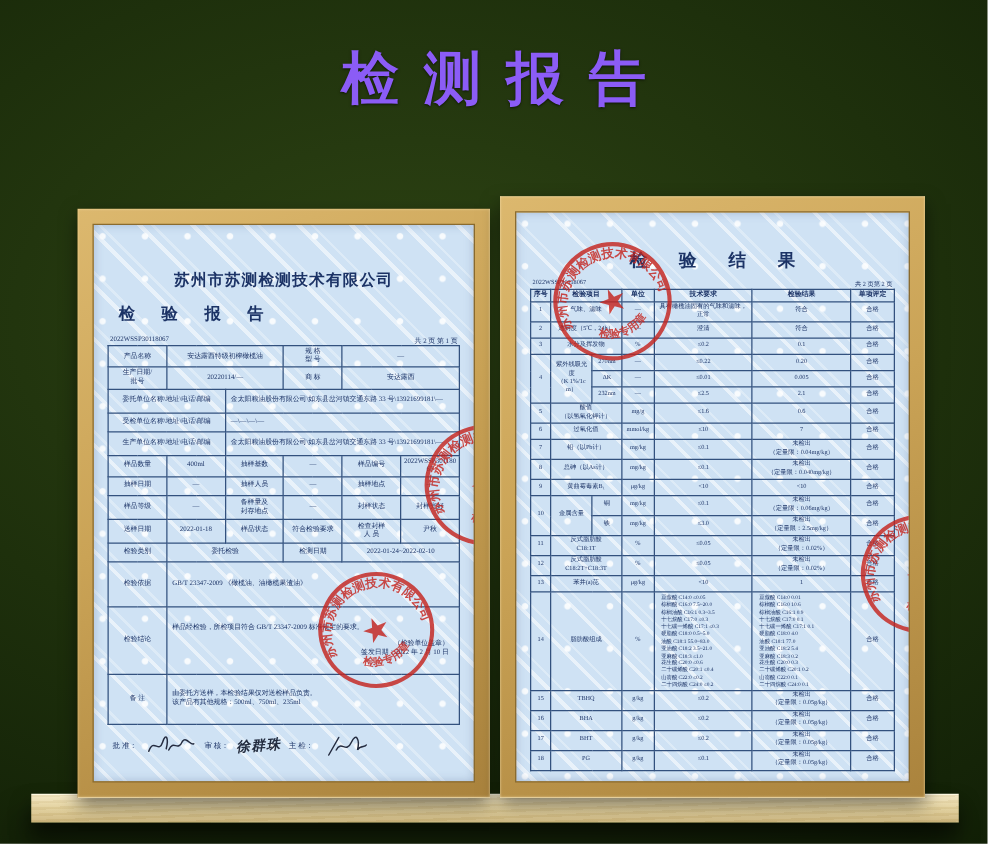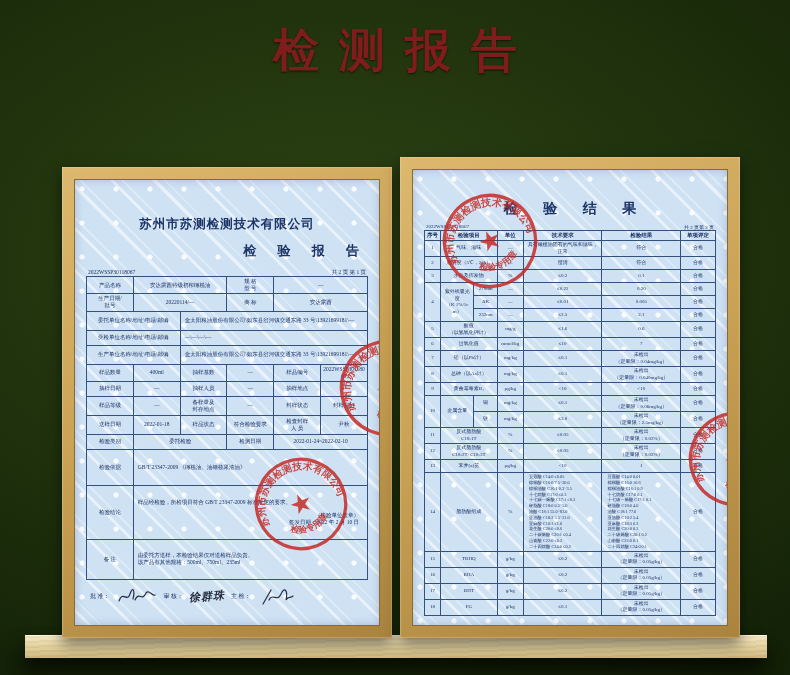--- a/index.html
+++ b/index.html
@@ -4,22 +4,22 @@
 <style>
   * { margin:0; padding:0; box-sizing:border-box; }
   html,body { width:790px; height:675px; }
   body {
     position:relative; overflow:hidden;
     font-family:"Liberation Serif", serif;
     background:
       radial-gradient(120% 95% at 42% 38%, #2e4414 0%, #1e300c 45%, #0c1804 100%);
   }
   .page-title {
-    position:absolute; top:20px; left:0; width:100%;
-    text-align:center; color:#7f1d1d; font-weight:bold;
+    position:absolute; top:32px; left:0; width:100%;
+    text-align:center; color:#8b5cf6; font-weight:bold;
     font-size:46px; letter-spacing:20px; text-indent:20px;
     text-shadow:0 1px 2px rgba(0,0,0,.6);
   }
   
   .shelf {
     position:absolute; left:25px; top:635px; width:742px; height:23px; z-index:1;
     background:linear-gradient(#f4e8c4 0%, #e4d3a0 40%, #cdb67d 100%);
     border-top:1px solid #fff9e2;
     box-shadow:0 10px 16px rgba(0,0,0,.55), -10px 20px 26px rgba(0,0,0,.35);
   }
@@ -43,21 +43,21 @@
         rgba(255,255,255,0) 0 9px, rgba(255,255,255,.55) 9px 12px,
         rgba(255,255,255,0) 12px 17px, rgba(255,255,255,.30) 17px 19px,
         rgba(255,255,255,0) 19px 30px),
       radial-gradient(circle 2.2px at 7px 9px, rgba(255,255,255,.85) 0 2.2px, rgba(255,255,255,0) 3px);
     background-size:auto, 34px 34px;
     box-shadow:inset 0 0 8px rgba(90,110,150,.35);
   }
   .paper-inner { position:relative; padding:10px 11px; height:100%; }
   
   .company { text-align:center; font-weight:bold; font-size:12.5px; margin-top:26px; letter-spacing:1px;}
-  .report-title { text-align:right; font-weight:bold; font-size:13px; letter-spacing:9px; text-indent:9px; margin-top:9px;}
+  .report-title { text-align:left; font-weight:bold; font-size:13px; letter-spacing:9px; text-indent:9px; margin-top:9px;}
   .meta-line { display:flex; justify-content:space-between; font-size:5.5px; margin-top:9px; padding:0 2px;}
   table { width:100%; border-collapse:collapse; table-layout:fixed; }
   td,th { border:0.7px solid #33517e; font-size:5.5px; line-height:1.3;
           text-align:center; vertical-align:middle; padding:1px 2px; font-weight:normal;
           overflow:hidden; word-break:break-all;}
   th { font-weight:bold; }
   .left-table td { height:15px; }
   tr.h2 td { height:19px; }
   tr.h3 td { height:36px; }
   tr.h4 td { height:54px; }

